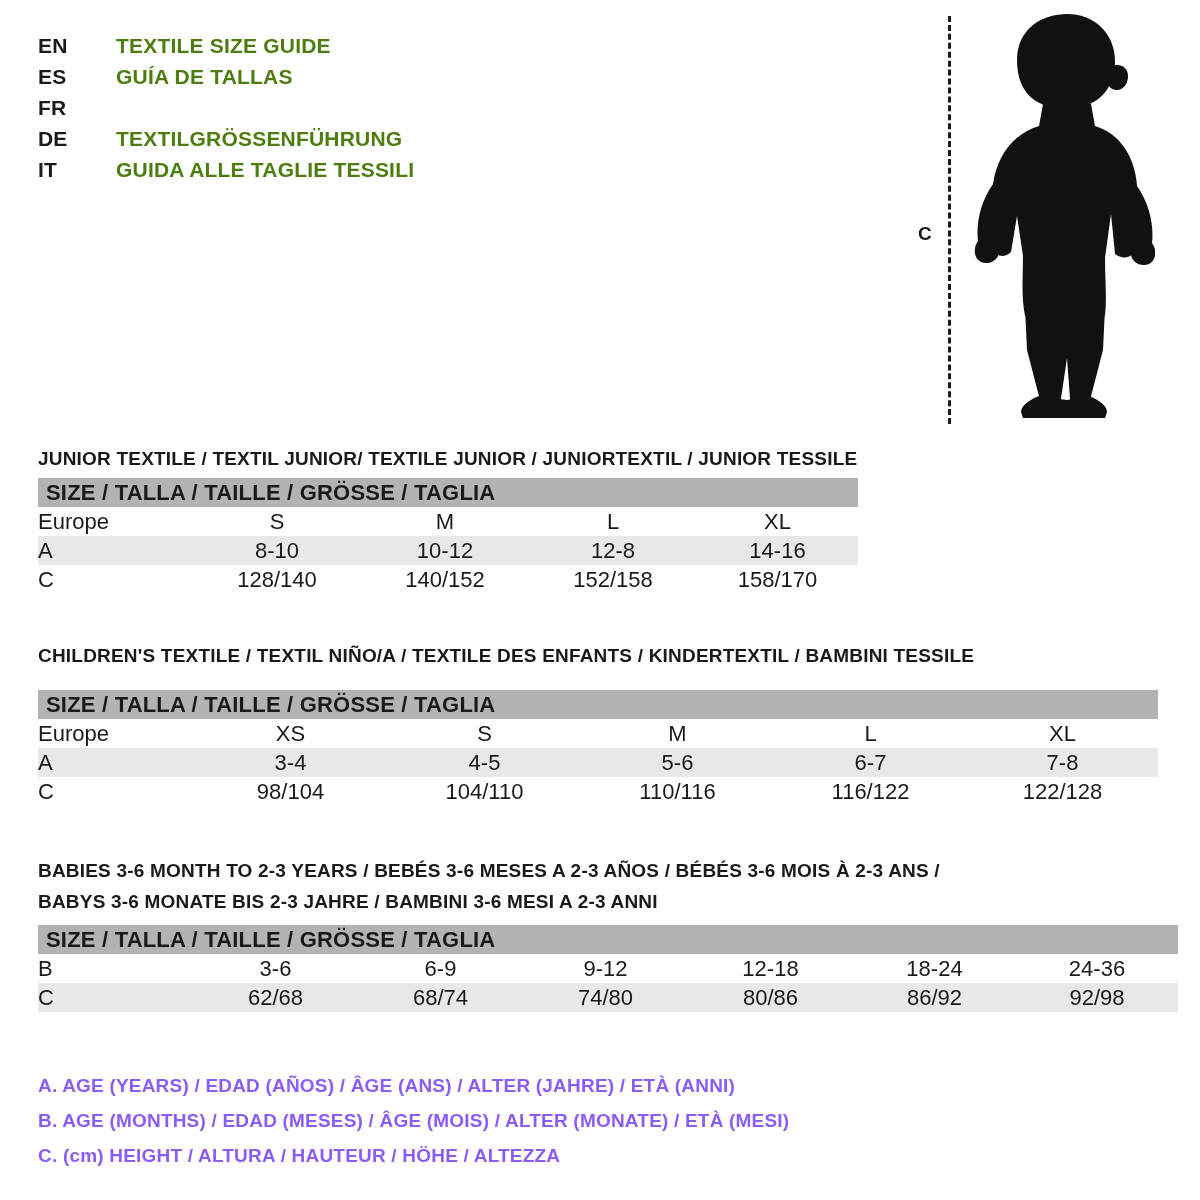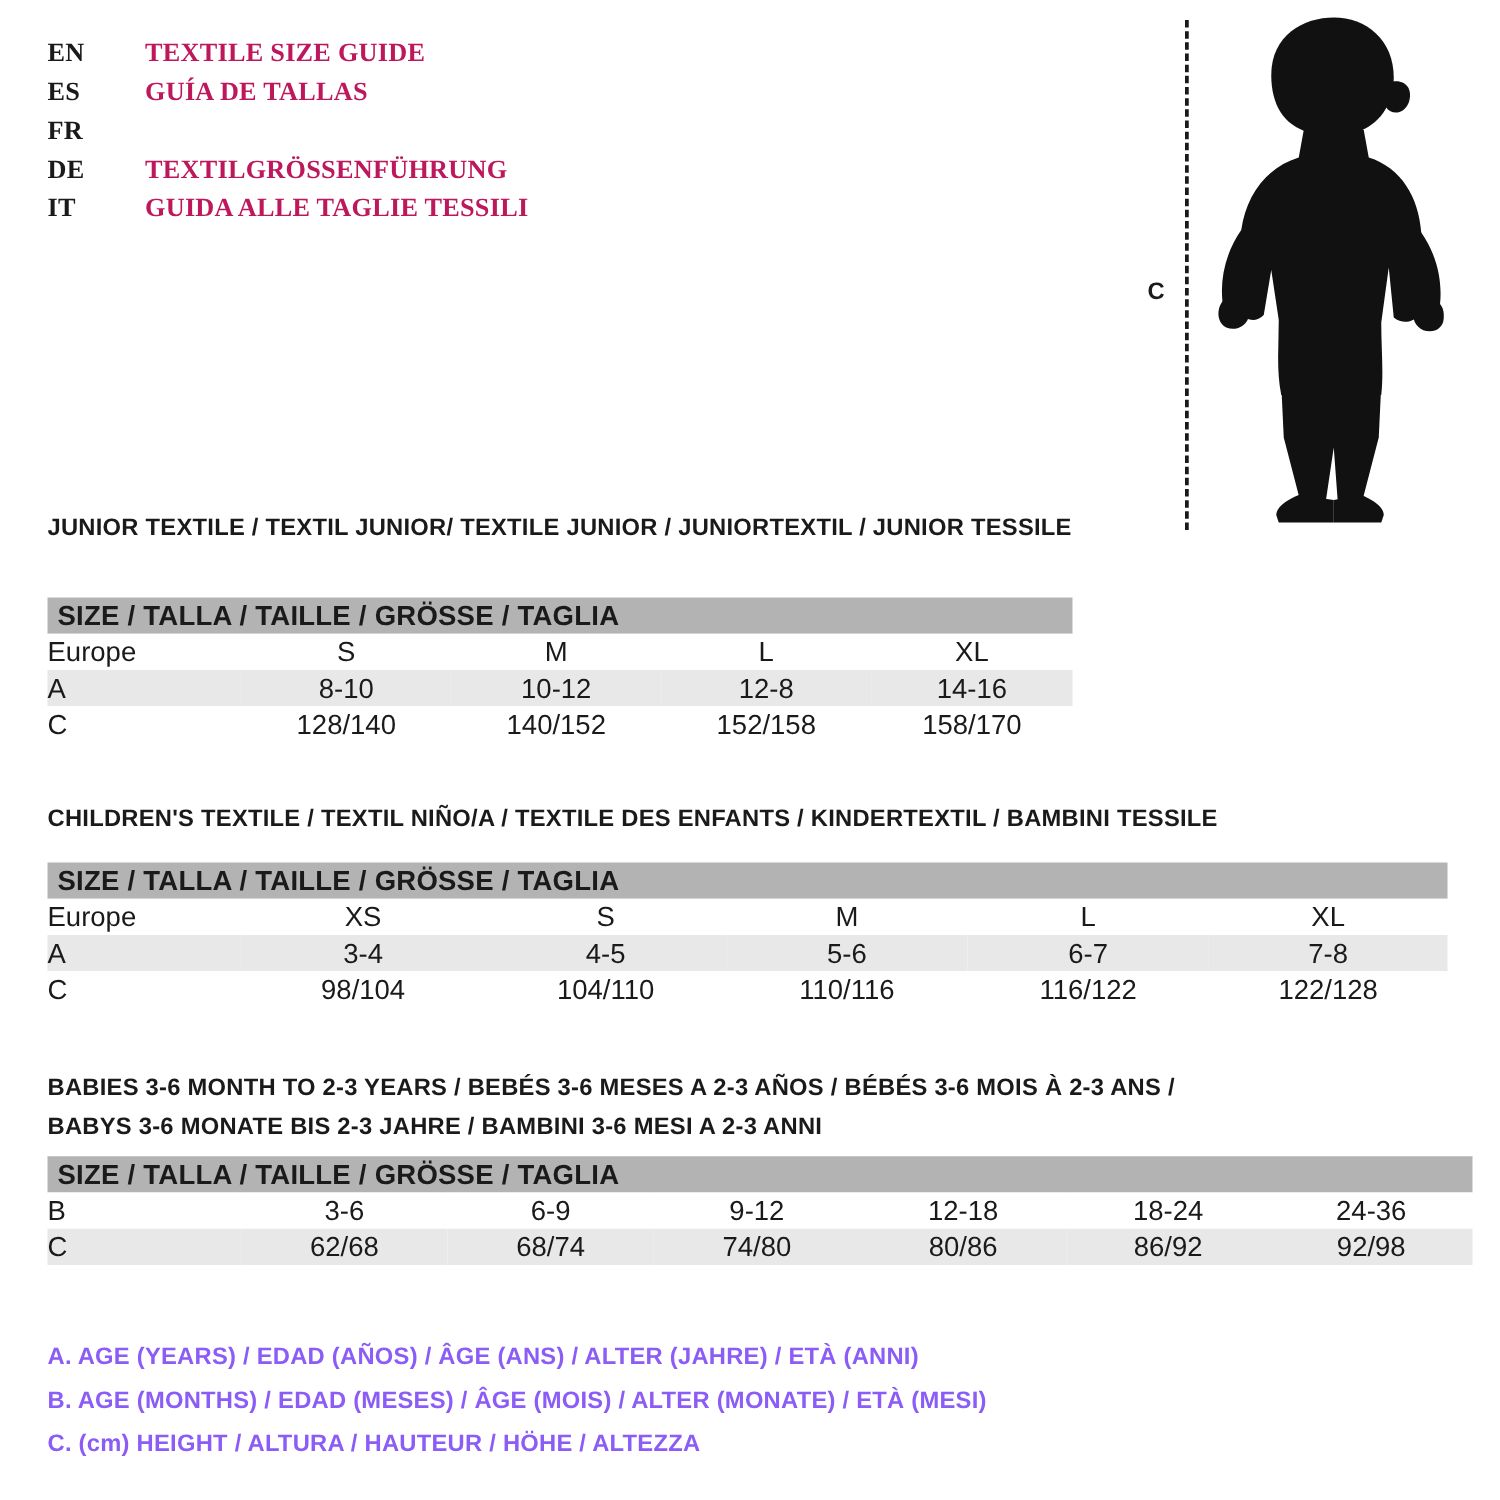--- a/index.html
+++ b/index.html
@@ -25,36 +25,35 @@
 
   
   .lang-block {
     position: absolute;
     left: 38px;
     top: 30px;
     width: 520px;
   }
   .lang-row {
     display: flex;
-    align-items: flex-start;
+    align-items: center;
     height: 31px;
-    font-family: Liberation Serif, serif;
   }
   .lang-code {
     width: 78px;
     font-size: 21px;
     font-weight: 700;
     letter-spacing: 0.2px;
     color: #1a1a1a;
   }
   .lang-text {
     font-size: 21px;
     font-weight: 700;
     letter-spacing: 0.2px;
-    color: #be185d;
+    color: #4d7c0f;
     white-space: nowrap;
   }
 
   
   .figure-area {
     position: absolute;
     left: 900px;
     top: 8px;
     width: 260px;
     height: 420px;
@@ -198,21 +197,21 @@
           <path d="M70 300 L150 300 L148 342 L134 396 C132 406 122 408 116 404 L112 350 L104 404
                    C98 408 88 406 86 396 L72 342 Z"></path>
 
           <path d="M84 388 C74 392 66 398 66 404 L68 410 L112 410 L112 392 Z"></path>
           <path d="M134 388 C144 392 152 398 152 404 L150 410 L112 410 L112 392 Z"></path>
         </g>
       </svg>
     </div>
   </div>
 
-  <div class="section-title" style="top:412px;">JUNIOR TEXTILE / TEXTIL JUNIOR/ TEXTILE JUNIOR / JUNIORTEXTIL / JUNIOR TESSILE</div>
+  <div class="section-title" style="top:448px;">JUNIOR TEXTILE / TEXTIL JUNIOR/ TEXTILE JUNIOR / JUNIORTEXTIL / JUNIOR TESSILE</div>
 
   <table class="size-table" style="left:38px; top:478px; width:820px;">
     <tbody>
         <tr class="hdr-band">
       <td class="band-text" colspan="5">SIZE / TALLA / TAILLE / GRÖSSE / TAGLIA</td>
     </tr>
     <tr class="row-white">
       <td class="cell-label" style="width:155px;">Europe</td>
       <td class="cell-val" style="width:168px;">S</td>
       <td class="cell-val" style="width:168px;">M</td>

